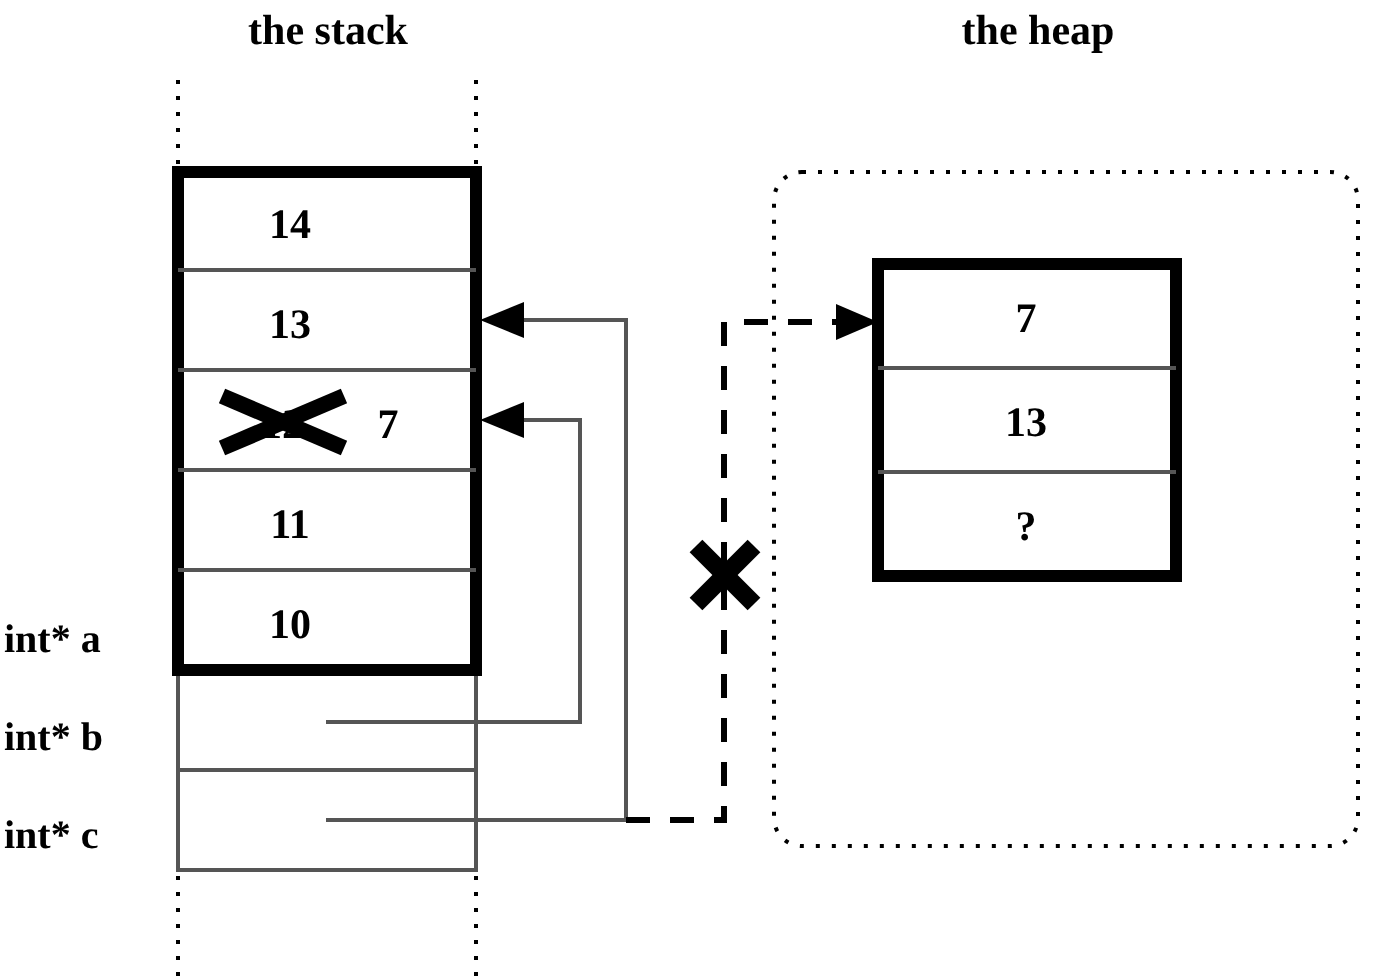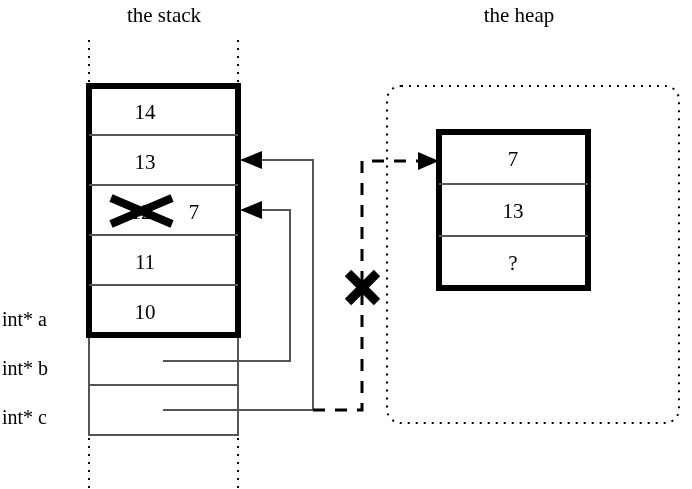--- a/index.html
+++ b/index.html
@@ -7,20 +7,21 @@
     padding: 0;
     background: #ffffff;
   }
   #canvas {
     position: relative;
     width: 692px;
     height: 489px;
     background: #ffffff;
     font-family: "Liberation Serif", "DejaVu Serif", serif;
     overflow: hidden;
+    font-weight: bold;
   }
   svg#diagram {
     position: absolute;
     left: 0;
     top: 0;
     width: 692px;
     height: 489px;
   }
   .title-text {
     font-family: "Liberation Serif", "DejaVu Serif", serif;

